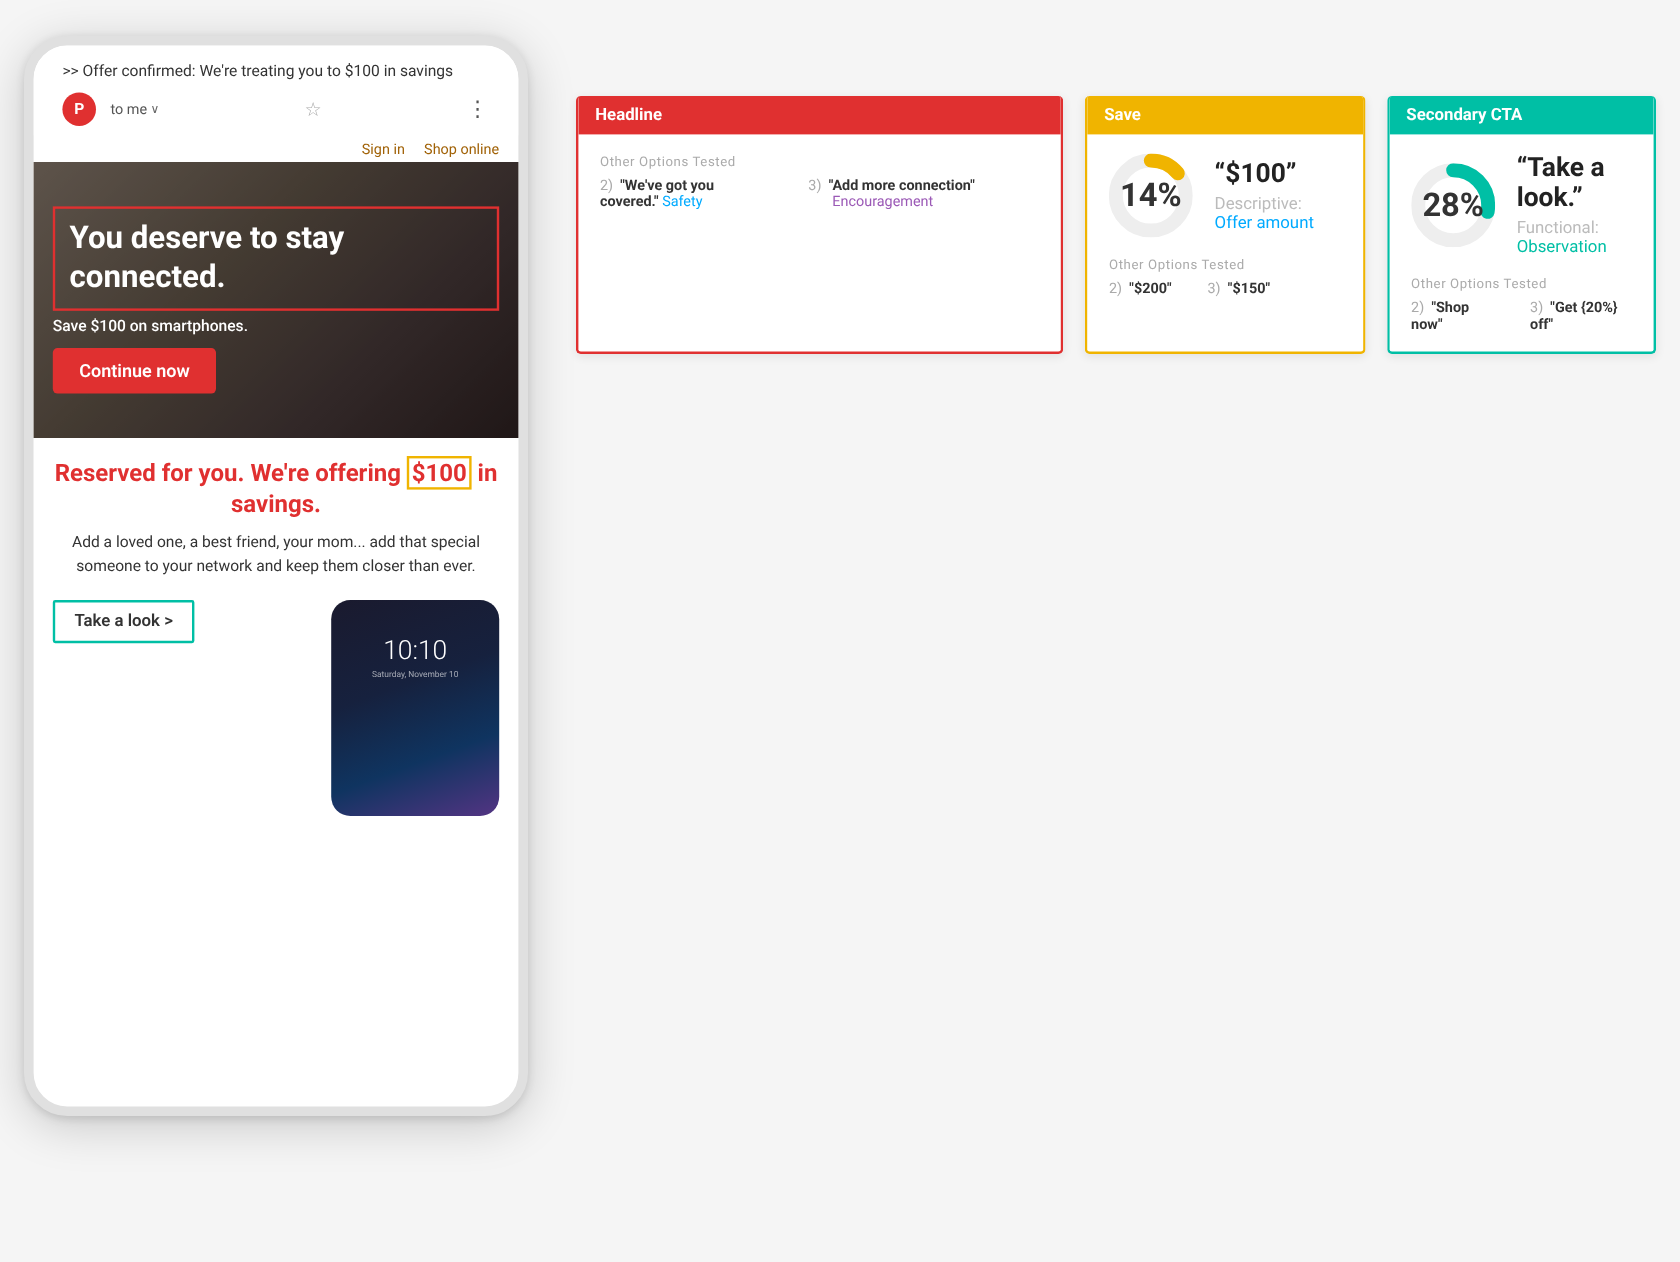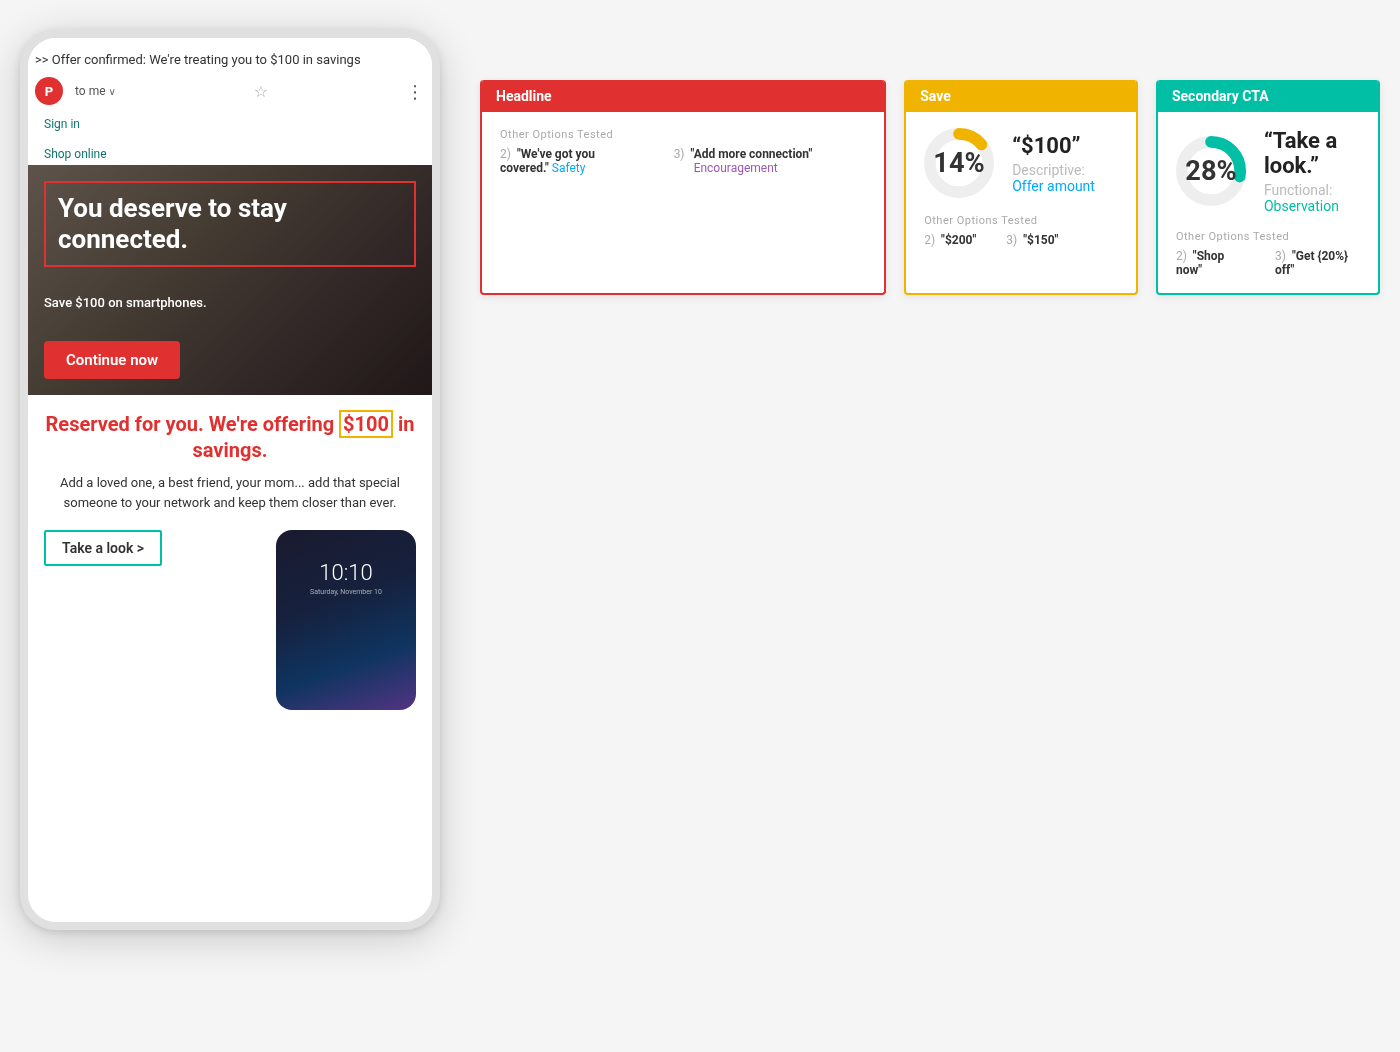--- a/index.html
+++ b/index.html
@@ -36,21 +36,21 @@
       border-radius: 36px;
       box-shadow: 0 8px 40px rgba(0,0,0,0.18), 0 2px 8px rgba(0,0,0,0.12);
       overflow: hidden;
       width: 420px;
       min-height: 900px;
       border: 8px solid #e0e0e0;
       position: relative;
     }
 
     .email-header {
-      padding: 14px 7px 8px;
+      padding: 14px 24px 8px;
       background: white;
     }
 
     .email-subject {
       font-size: 13px;
       color: #333;
       margin-bottom: 10px;
     }
 
     .email-from-row {
@@ -87,33 +87,32 @@
       color: #555;
       letter-spacing: 1px;
     }
 
     .email-nav {
       display: flex;
       justify-content: flex-end;
       gap: 16px;
       padding: 4px 16px 4px;
       font-size: 12px;
-      color: #0f766e;
-      flex-direction: column;
+      color: #a16207;
     }
 
     .email-hero {
       position: relative;
       width: 100%;
       height: 230px;
       background: linear-gradient(rgba(30,30,30,0.5), rgba(30,30,30,0.5)), 
                   linear-gradient(135deg, #8a7a6a 0%, #5a4a3a 50%, #3a2a2a 100%);
       display: flex;
       flex-direction: column;
-      justify-content: space-between;
+      justify-content: center;
       padding: 16px;
     }
 
     .hero-people {
       position: absolute;
       top: 0; left: 0; right: 0; bottom: 0;
       background: linear-gradient(135deg, #9a8878 0%, #6a5a4a 40%, #4a3838 70%, #2a1a1a 100%);
       z-index: 0;
     }
 

